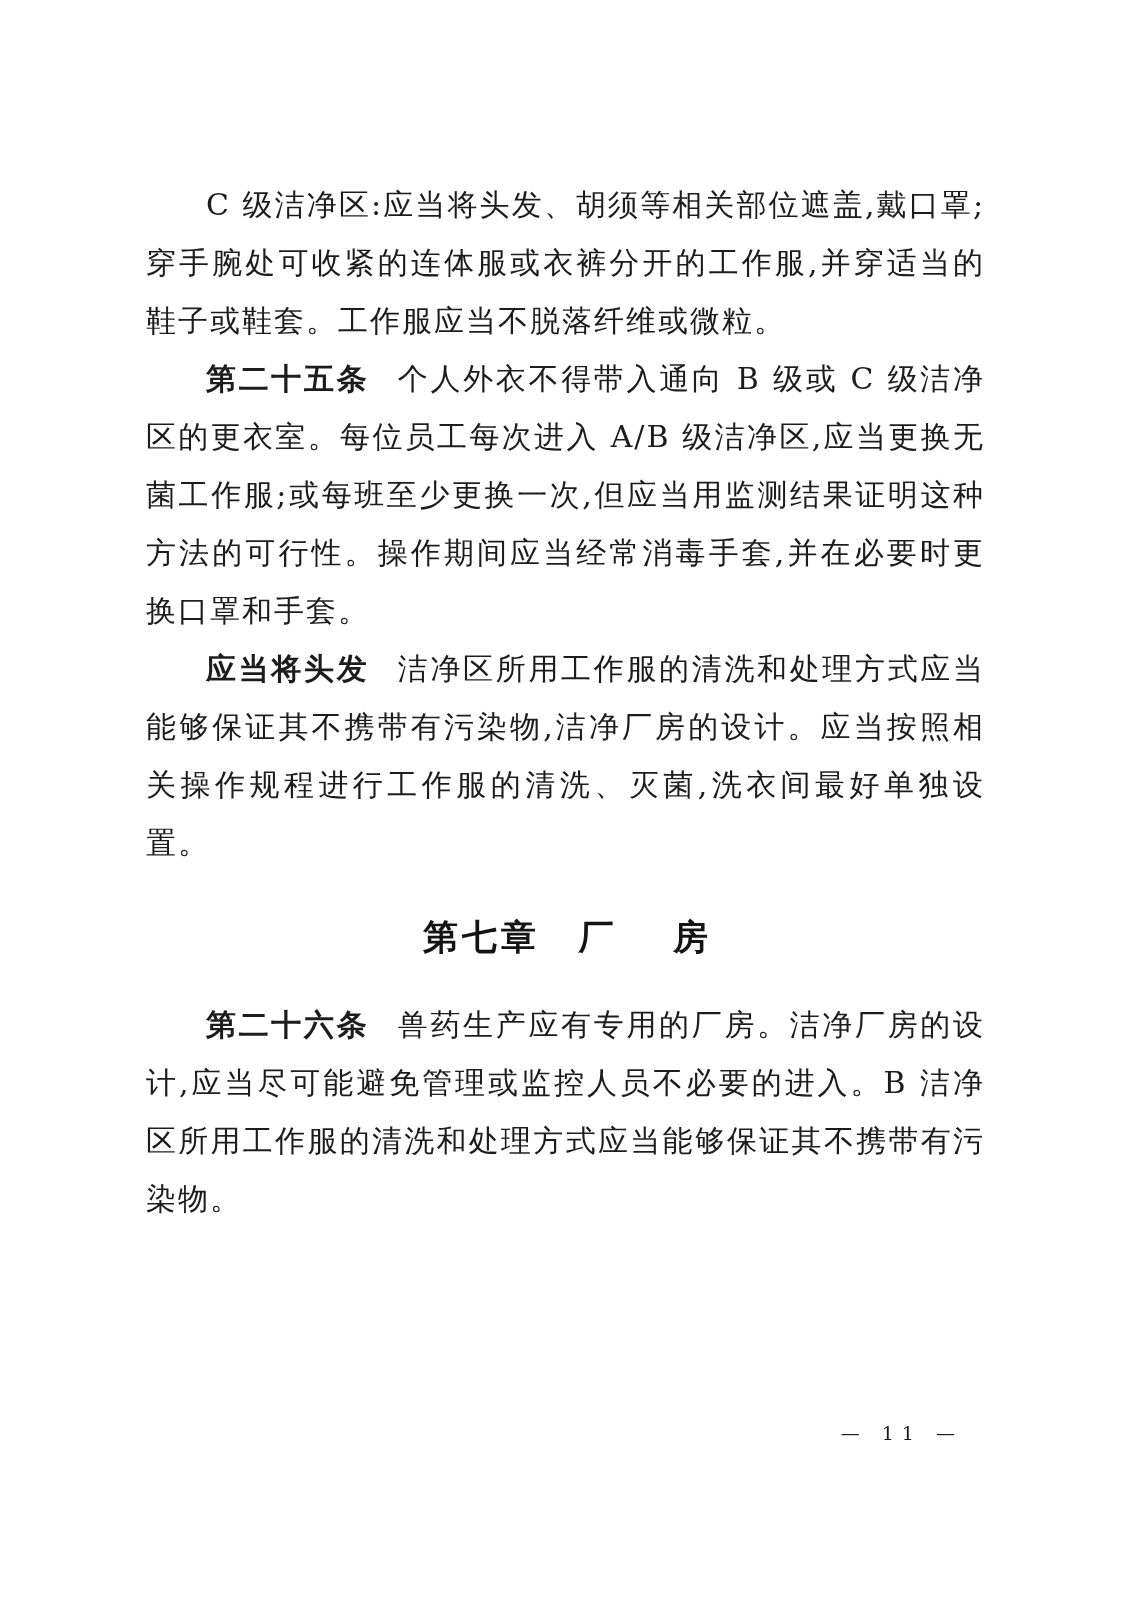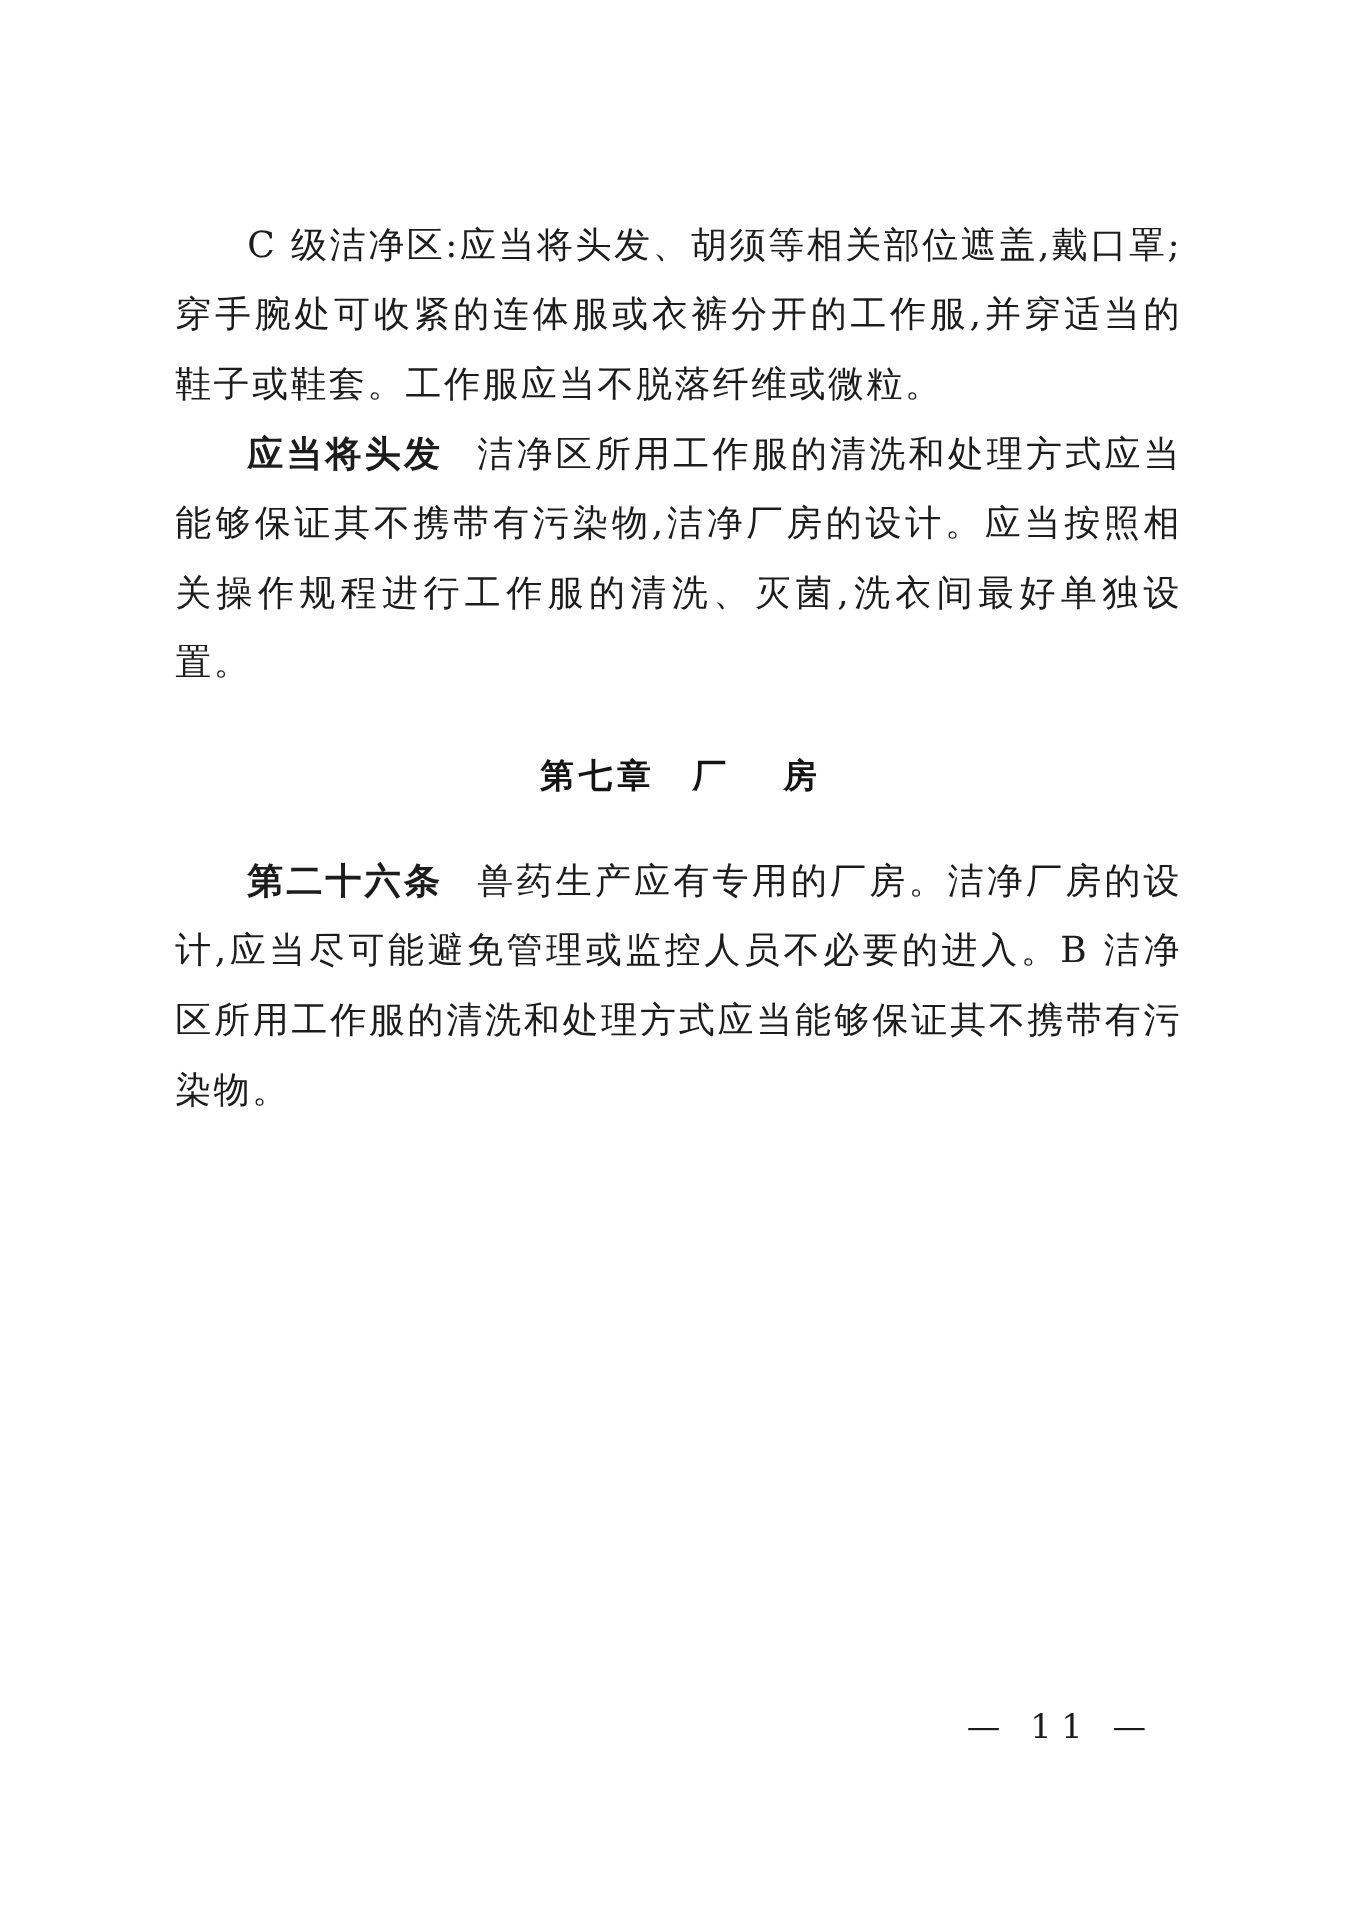--- a/index.html
+++ b/index.html
@@ -34,51 +34,52 @@
     color: #1c1c1c;
   }
   .lead {
     font-weight: bold;
     font-family: "DejaVu Sans", "Liberation Sans", sans-serif;
     margin-right: 0.95em;
   }
   .chapter {
     margin: 36px 0 30px 0;
     text-align: center;
-    font-size: 28px;
+    font-size: 35px;
     line-height: 58px;
     font-weight: bold;
     font-family: "DejaVu Sans", "Liberation Sans", sans-serif;
     letter-spacing: 4px;
     color: #141414;
   }
   .chapter-title {
     margin-left: 1.1em;
     letter-spacing: 1.7em;
     margin-right: -1.7em;
   }
   .page-number {
     position: absolute;
     top: 1422px;
     right: 168px;
-    font-size: 28px;
+    font-size: 19px;
     letter-spacing: 8px;
     color: #1c1c1c;
     font-family: "DejaVu Serif", "Liberation Serif", serif;
   }
 </style>
 </head>
 <body>
 
 <div class="page">
   <main class="content">
 
     <p class="para">C 级洁净区:应当将头发、胡须等相关部位遮盖,戴口罩;穿手腕处可收紧的连体服或衣裤分开的工作服,并穿适当的鞋子或鞋套。工作服应当不脱落纤维或微粒。</p>
 
 
+    <p class="para"><span class="lead">第二十五条</span><span>个人外衣不得带入通向 B 级或 C 级洁净区的更衣室。每位员工每次进入 A/B 级洁净区,应当更换无菌工作服;或每班至少更换一次,但应当用监测结果证明这种方法的可行性。操作期间应当经常消毒手套,并在必要时更换口罩和手套。</span></p>
 
     <p class="para"><span class="lead">应当将头发</span><span>洁净区所用工作服的清洗和处理方式应当能够保证其不携带有污染物,洁净厂房的设计。应当按照相关操作规程进行工作服的清洗、灭菌,洗衣间最好单独设置。</span></p>
 
     <h2 class="chapter"><span>第七章</span><span class="chapter-title">厂房</span></h2>
 
     <p class="para"><span class="lead">第二十六条</span><span>兽药生产应有专用的厂房。洁净厂房的设计,应当尽可能避免管理或监控人员不必要的进入。B 洁净区所用工作服的清洗和处理方式应当能够保证其不携带有污染物。</span></p>
 
   </main>
 
   <div class="page-number">— 11 —</div>

